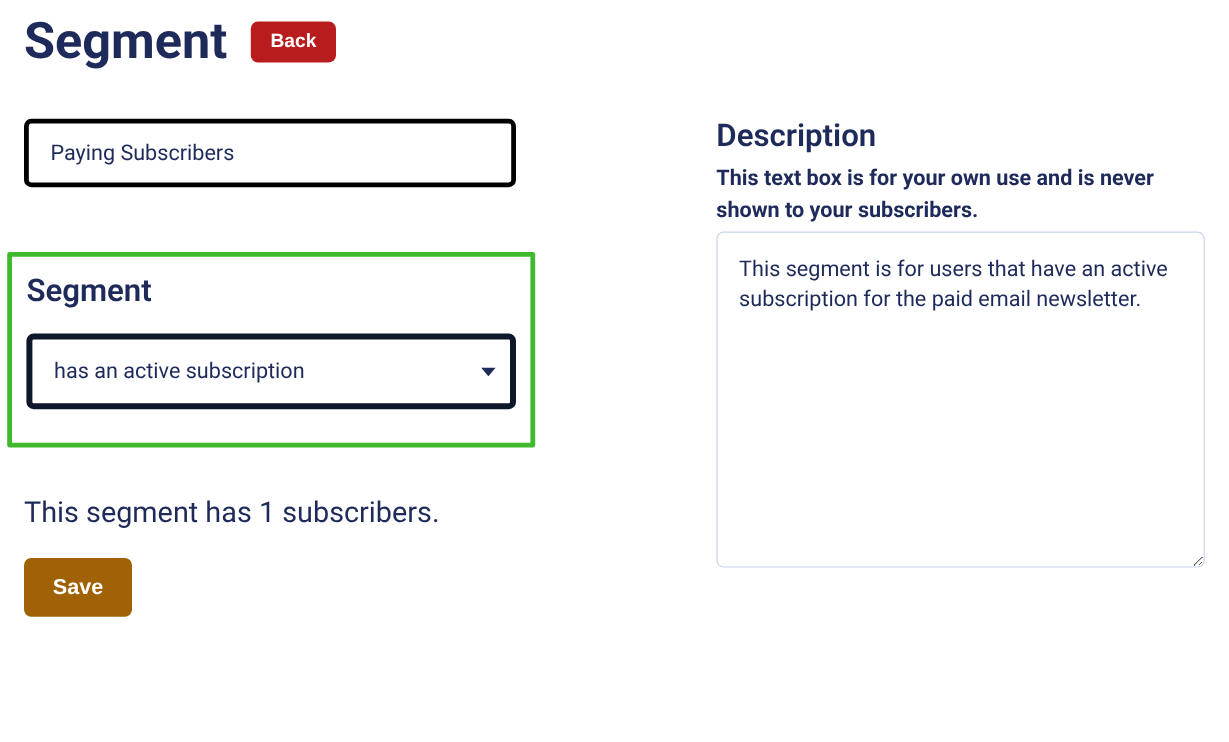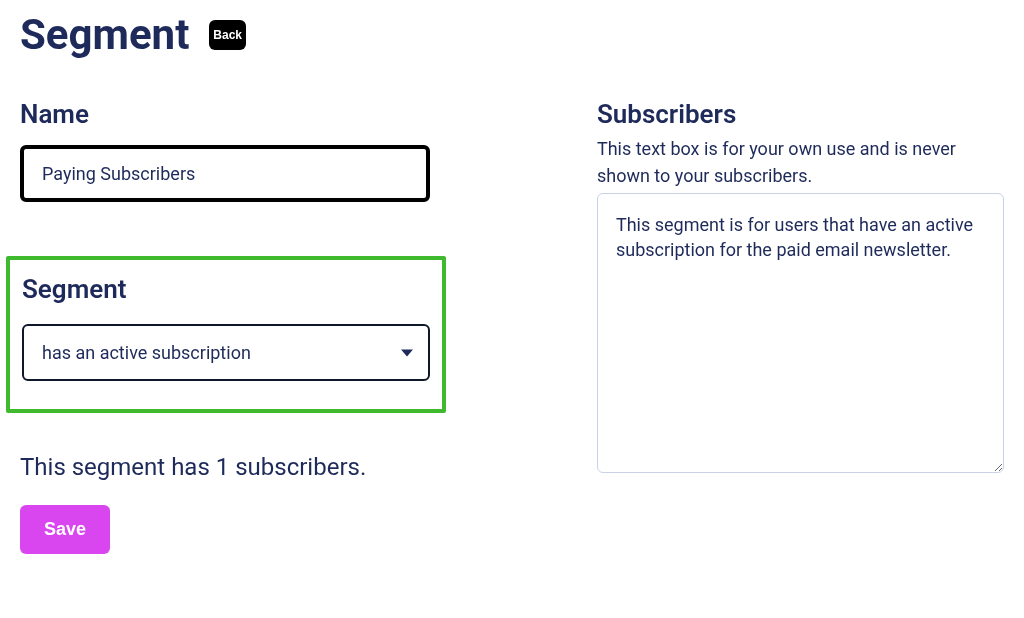--- a/index.html
+++ b/index.html
@@ -19,26 +19,26 @@
       align-items: center;
       gap: 20px;
       margin-bottom: 40px;
     }
     .page-title {
       font-size: 42px;
       font-weight: 700;
       color: #1e2a5a;
     }
     .btn-back {
-      background: #000000;
+      background: #b91c1c;
       color: #fff;
       border: none;
       border-radius: 6px;
-      padding: 8px 4px;
-      font-size: 12px;
+      padding: 8px 16px;
+      font-size: 16px;
       font-weight: 600;
       cursor: pointer;
     }
     .columns {
       display: flex;
       gap: 150px;
     }
     .left-col {
       width: 430px;
     }
@@ -50,20 +50,21 @@
       font-weight: 600;
       color: #1e2a5a;
       margin-bottom: 16px;
     }
     .help-text {
       font-size: 18px;
       color: #1e2a5a;
       margin-top: -10px;
       margin-bottom: 4px;
       line-height: 1.5;
+      font-weight: bold;
     }
     .text-input {
       width: 100%;
       max-width: 410px;
       border: 4px solid #000000;
       border-radius: 6px;
       padding: 14px 18px;
       font-size: 18px;
       color: #1e2a5a;
       background: #fff;
@@ -82,21 +83,21 @@
     }
     .select-wrap {
       position: relative;
       margin-bottom: 18px;
     }
     .select-wrap:last-child {
       margin-bottom: 0;
     }
     .select {
       width: 100%;
-      border: 2px solid #0f172a;
+      border: 5px solid #0f172a;
       border-radius: 6px;
       padding: 16px 44px 16px 18px;
       font-size: 18px;
       color: #1e2a5a;
       background: #fff;
       appearance: none;
       -webkit-appearance: none;
       cursor: pointer;
       font-family: inherit;
     }
@@ -120,41 +121,40 @@
       min-height: 280px;
       line-height: 1.4;
     }
     .status-line {
       font-size: 24px;
       color: #1e2a5a;
       margin-top: 40px;
       margin-bottom: 24px;
     }
     .btn-save {
-      background: #d946ef;
+      background: #a16207;
       color: #fff;
       border: none;
       border-radius: 6px;
       padding: 14px 24px;
       font-size: 18px;
       font-weight: 600;
       cursor: pointer;
     }
   </style>
 </head>
 <body>
 
 <div class="header">
   <h1 class="page-title">Segment</h1>
   <button class="btn-back">Back</button>
 </div>
 
 <div class="columns">
   <div class="left-col">
-    <div class="section-label">Name</div>
     <input type="text" class="text-input" value="Paying Subscribers" style="">
 
     <div class="segment-box">
       <div class="section-label">Segment</div>
 
       <div class="select-wrap">
         <select class="select">
           <option>has an active subscription</option>
         </select>
         <span class="select-caret">
@@ -165,17 +165,17 @@
       </div>
 
     </div>
 
     <div class="status-line">This segment has 1 subscribers.</div>
 
     <button class="btn-save">Save</button>
   </div>
 
   <div class="right-col">
-    <div class="section-label">Subscribers</div>
+    <div class="section-label">Description</div>
     <div class="help-text">This text box is for your own use and is never shown to your subscribers.</div>
     <textarea class="textarea" style="">This segment is for users that have an active subscription for the paid email newsletter.</textarea>
   </div>
 </div>
 
 </body></html>

